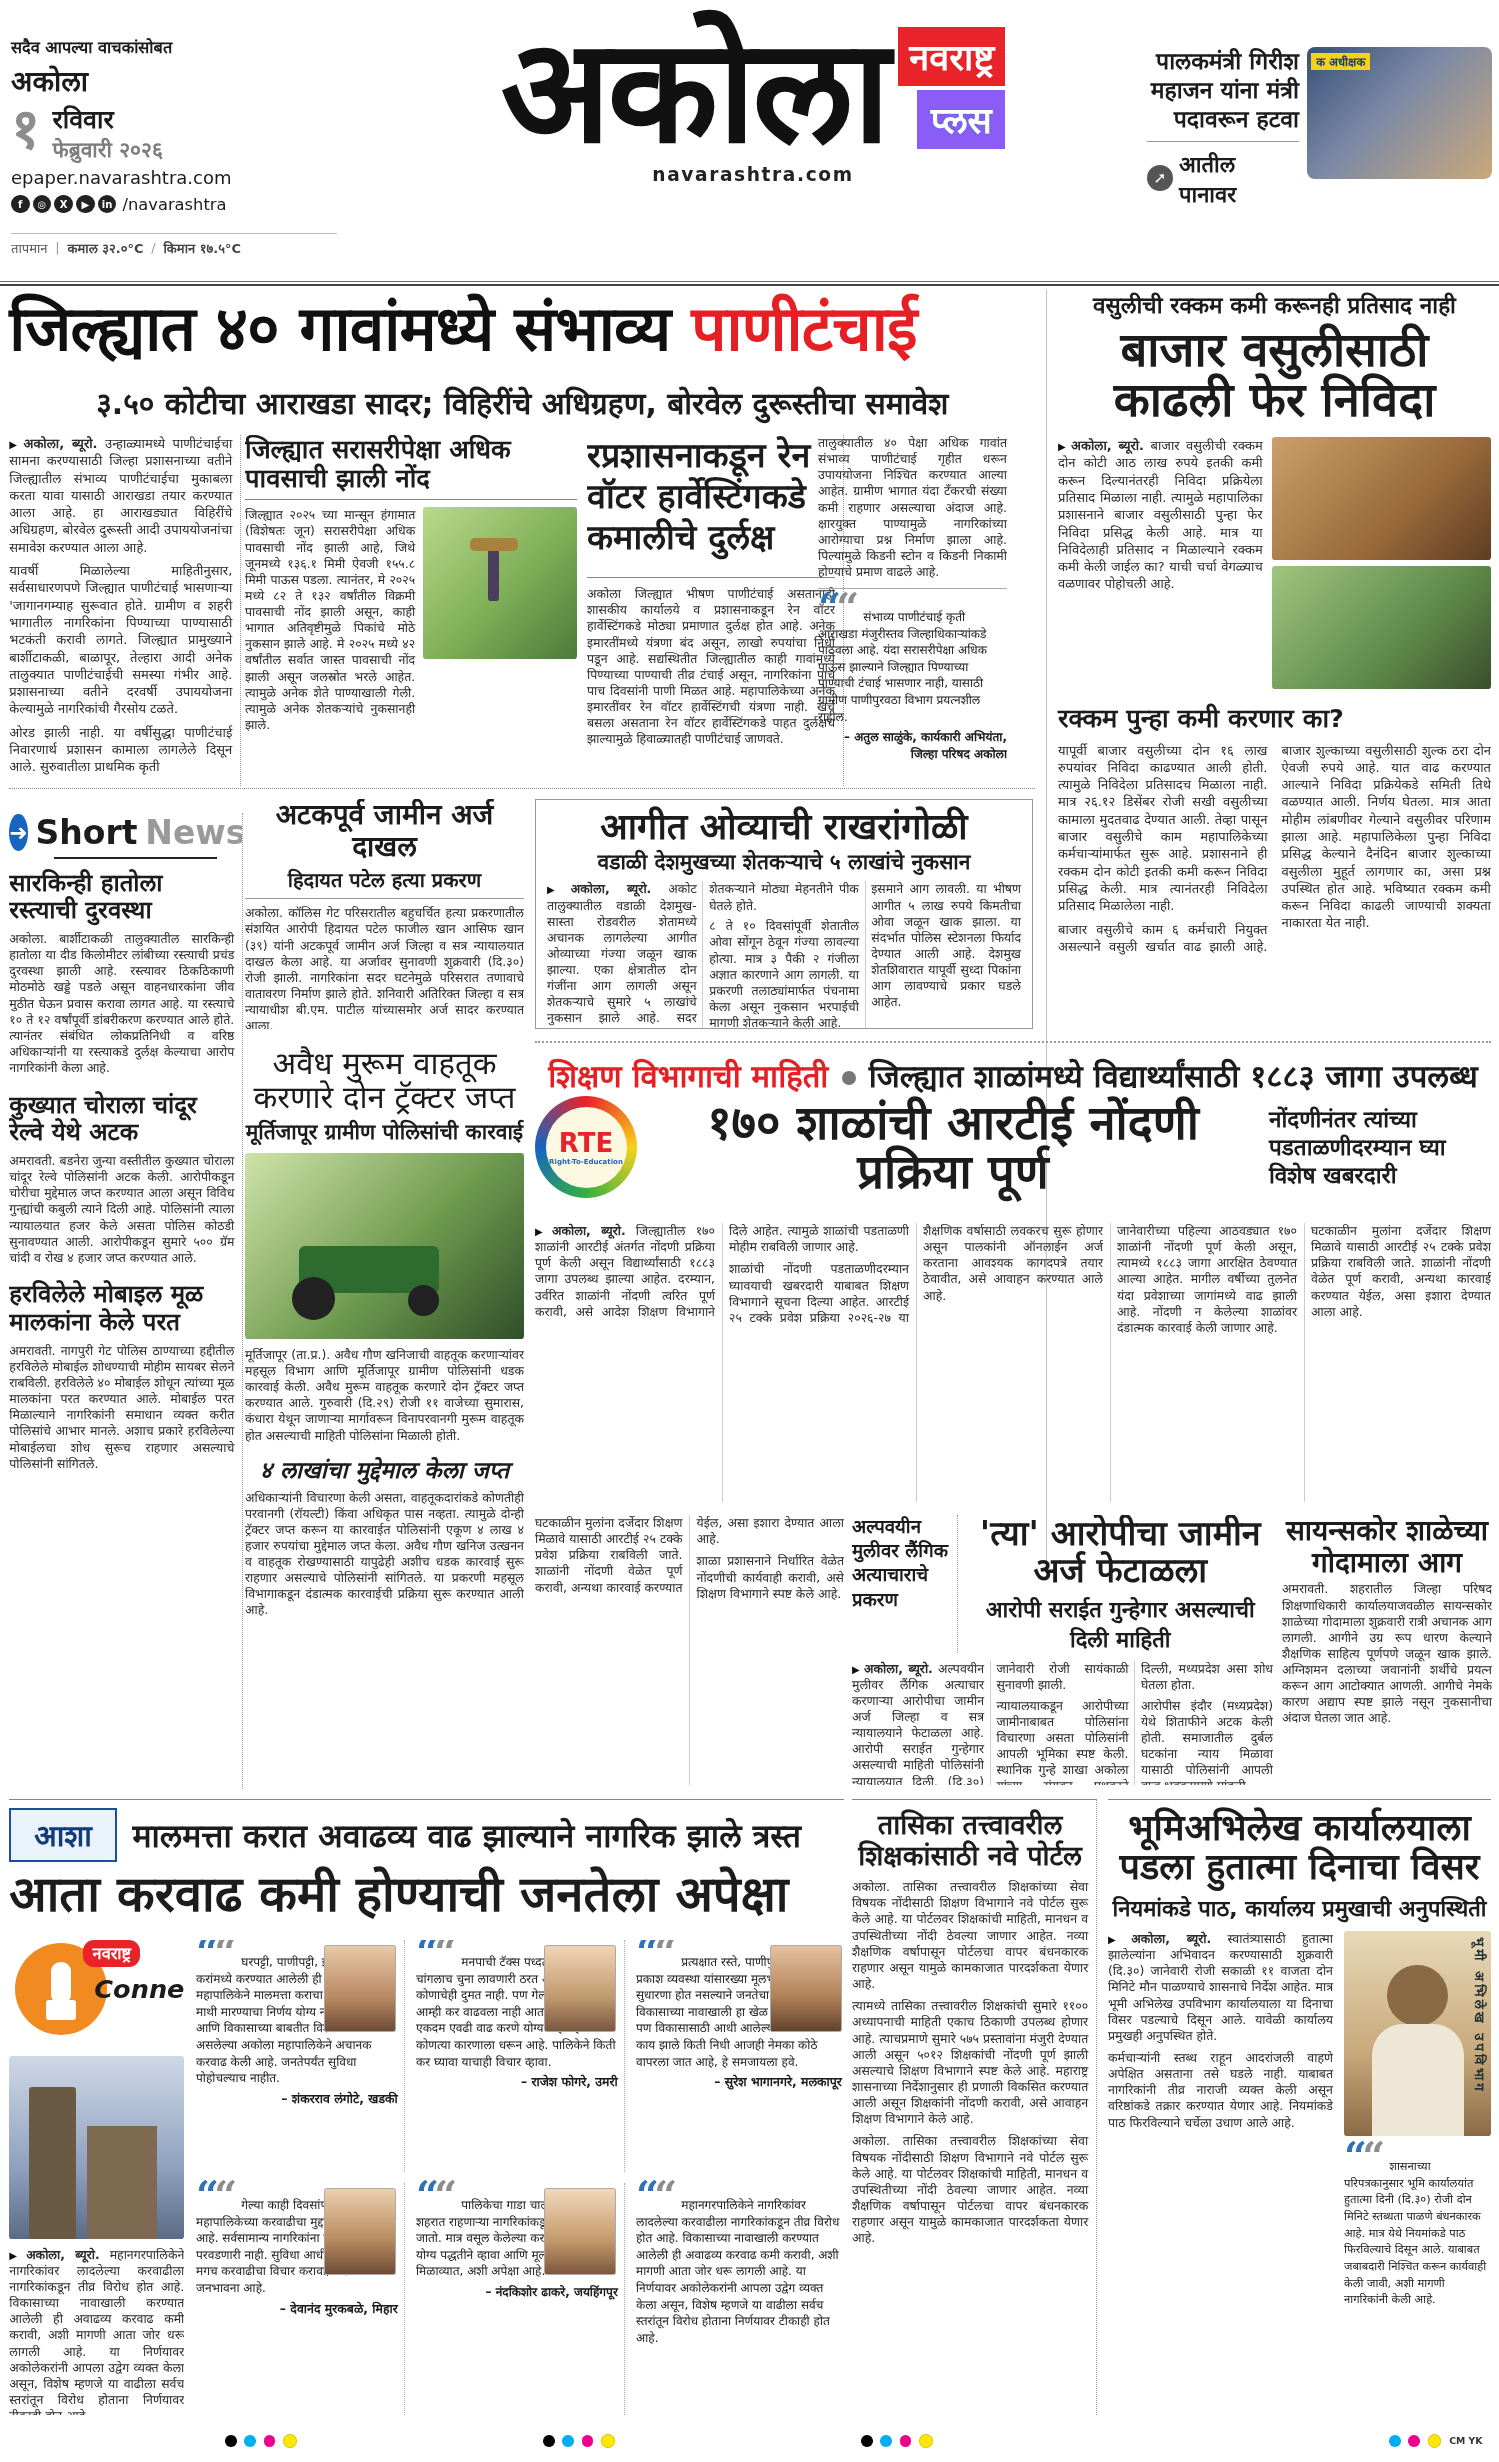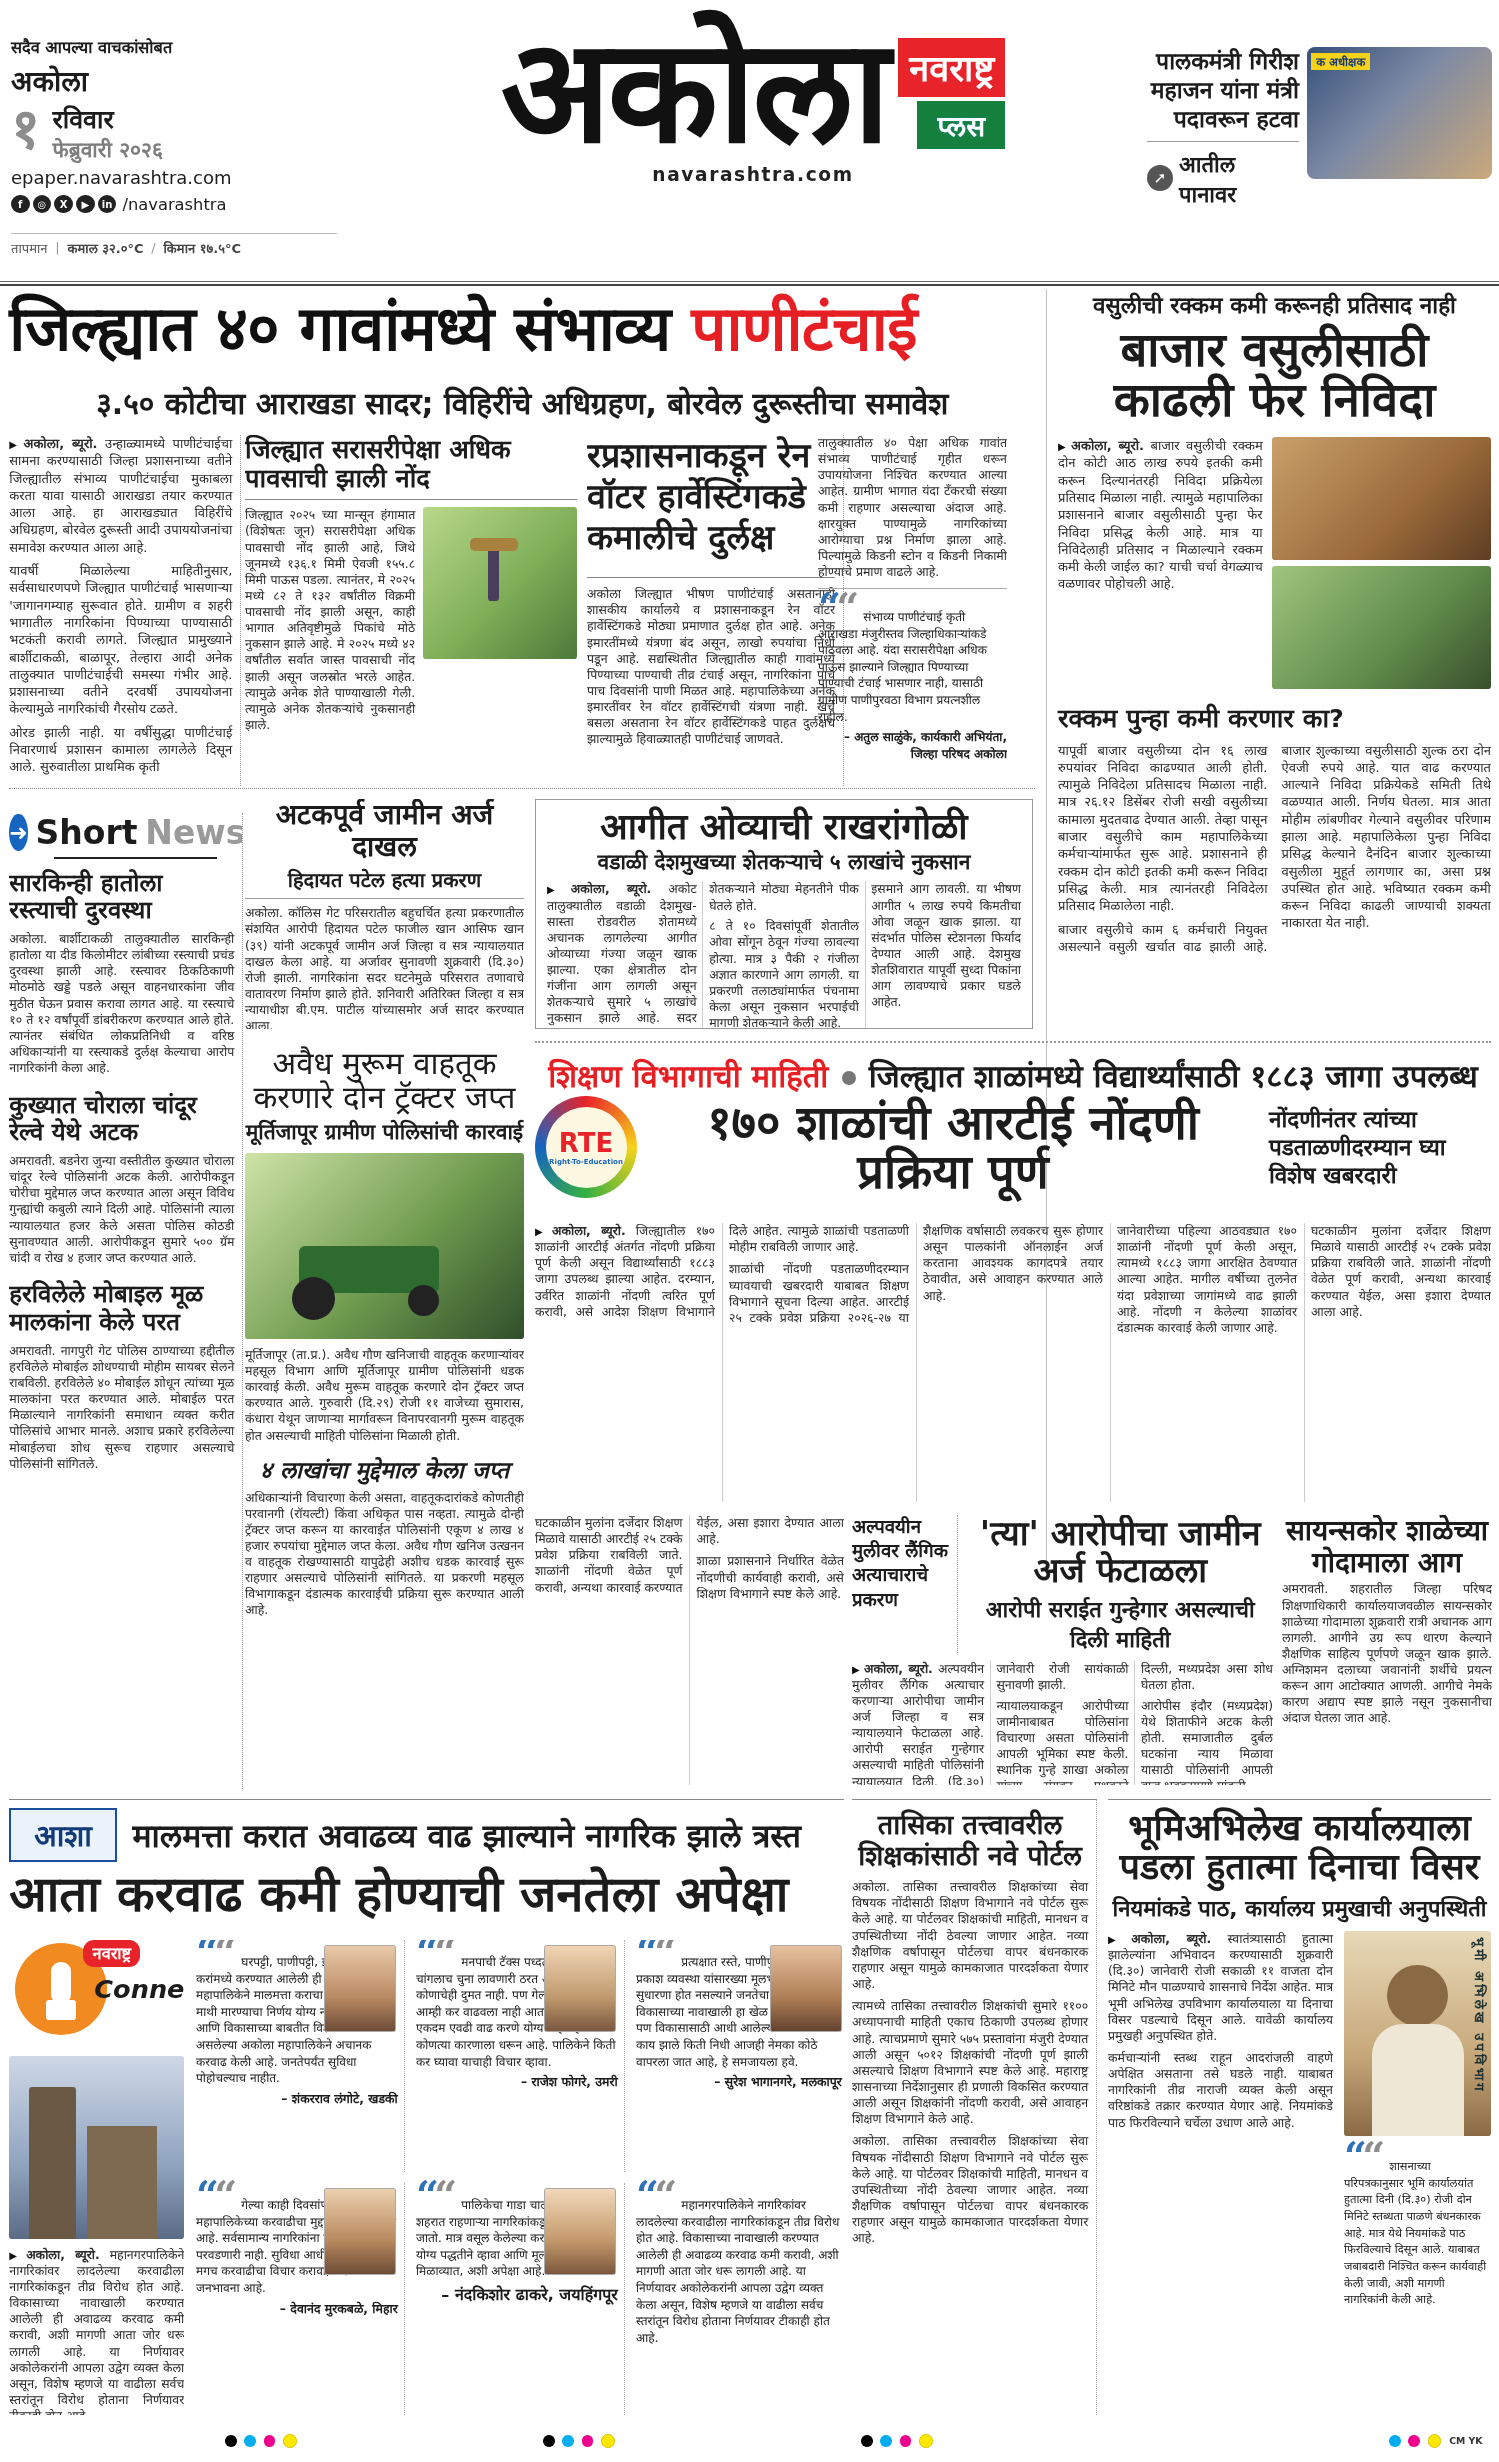--- a/index.html
+++ b/index.html
@@ -71,21 +71,21 @@
     <span class="b" style="color:#444;">कमाल ३२.०°C</span>
     <span style="color:#999;">/</span>
     <span class="b" style="color:#444;">किमान १७.५°C</span>
   </div>
 
   <div class="abs" style="left:435px;top:23px;width:636px;text-align:center;">
     <div style="display:inline-flex;align-items:flex-end;gap:11px;">
       <span style="font-size:144px;font-weight:900;line-height:.95;letter-spacing:-3.1px;color:#111;">अकोला</span>
       <span style="display:inline-flex;flex-direction:column;gap:4.7px;margin-bottom:11px;">
         <span style="background:#e8232a;color:#fff;font-weight:900;font-size:36px;padding:4.7px 11px;">नवराष्ट्र</span>
-        <span style="background:#15803d;color:#fff;font-weight:900;font-size:28px;padding:4.7px 11px;text-shadow:0 0 1.6px #1a8cb5;margin-left:19px;">प्लस</span>
+        <span style="background:#8b5cf6;color:#fff;font-weight:900;font-size:36px;padding:4.7px 11px;text-shadow:0 0 1.6px #1a8cb5;margin-left:19px;">प्लस</span>
       </span>
     </div>
     <div class="b" style="font-size:18.6px;letter-spacing:1.6px;margin-top:4.7px;color:#222;">navarashtra.com</div>
   </div>
 
   <div class="abs" style="left:1147px;top:47px;width:345px;display:flex;gap:7.8px;">
     <div style="width:152px;">
       <div class="b" style="font-size:23px;text-align:right;line-height:1.25;">पालकमंत्री गिरीश महाजन यांना मंत्री पदावरून हटवा</div>
       <div style="border-top:0.8px solid #999;margin:7.8px 0 6.2px;"></div>
       <div style="display:flex;justify-content:flex-end;align-items:center;gap:6.2px;">
@@ -305,21 +305,21 @@
       <div class="portrait" style="position:absolute;right:7.8px;top:4.7px;width:70px;height:85px;background:linear-gradient(180deg,#ecd0ae,#b88a5f 60%,#6e4c36);"></div>
       <span class="qmark q1">“</span><span class="qmark q2">“</span>
       <span class="jc" style="font-size:12px;line-height:1.3;">गेल्या काही दिवसांपासून महापालिकेच्या करवाढीचा मुद्दा चांगलाच गाजत आहे. सर्वसामान्य नागरिकांना ही करवाढ परवडणारी नाही. सुविधा आधी द्याव्यात आणि मगच करवाढीचा विचार करावा, अशी जनभावना आहे.</span>
       <div class="attrib" style="font-size:12.4px;">– देवानंद मुरकबळे, मिहार</div>
     </div>
 
     <div style="position:relative;border-right:0.8px dotted #aaa;padding-right:6.2px;">
       <div class="portrait" style="position:absolute;right:7.8px;top:4.7px;width:70px;height:85px;background:linear-gradient(180deg,#f2d8ba,#c49a6c 60%,#7c573d);"></div>
       <span class="qmark q1">“</span><span class="qmark q2">“</span>
       <span class="jc" style="font-size:12px;line-height:1.3;">पालिकेचा गाडा चालवण्यासाठी शहरात राहणाऱ्या नागरिकांकडून कर आकारला जातो. मात्र वसूल केलेल्या कराचा विनियोग योग्य पद्धतीने व्हावा आणि मूलभूत सुविधा मिळाव्यात, अशी अपेक्षा आहे.</span>
-      <div class="attrib" style="font-size:16px;">– नंदकिशोर ढाकरे, जयहिंगपूर</div>
+      <div class="attrib" style="font-size:12px;">– नंदकिशोर ढाकरे, जयहिंगपूर</div>
     </div>
 
     <div style="position:relative;">
       <span class="qmark q1">“</span><span class="qmark q2">“</span>
       <span class="jc" style="font-size:12px;line-height:1.3;">महानगरपालिकेने नागरिकांवर लादलेल्या करवाढीला नागरिकांकडून तीव्र विरोध होत आहे. विकासाच्या नावाखाली करण्यात आलेली ही अवाढव्य करवाढ कमी करावी, अशी मागणी आता जोर धरू लागली आहे. या निर्णयावर अकोलेकरांनी आपला उद्वेग व्यक्त केला असून, विशेष म्हणजे या वाढीला सर्वच स्तरांतून विरोध होताना निर्णयावर टीकाही होत आहे.</span>
     </div>
   </div>
 
   <div class="abs vline-dot" style="left:852px;top:1799px;width:245px;height:616px;padding-right:7.8px;border-top:1.6px solid #888;padding-top:9.3px;box-sizing:border-box;overflow:hidden;">
     <div class="ctr" style="font-size:27px;font-weight:900;line-height:1.15;">तासिका तत्त्वावरील शिक्षकांसाठी नवे पोर्टल</div>

